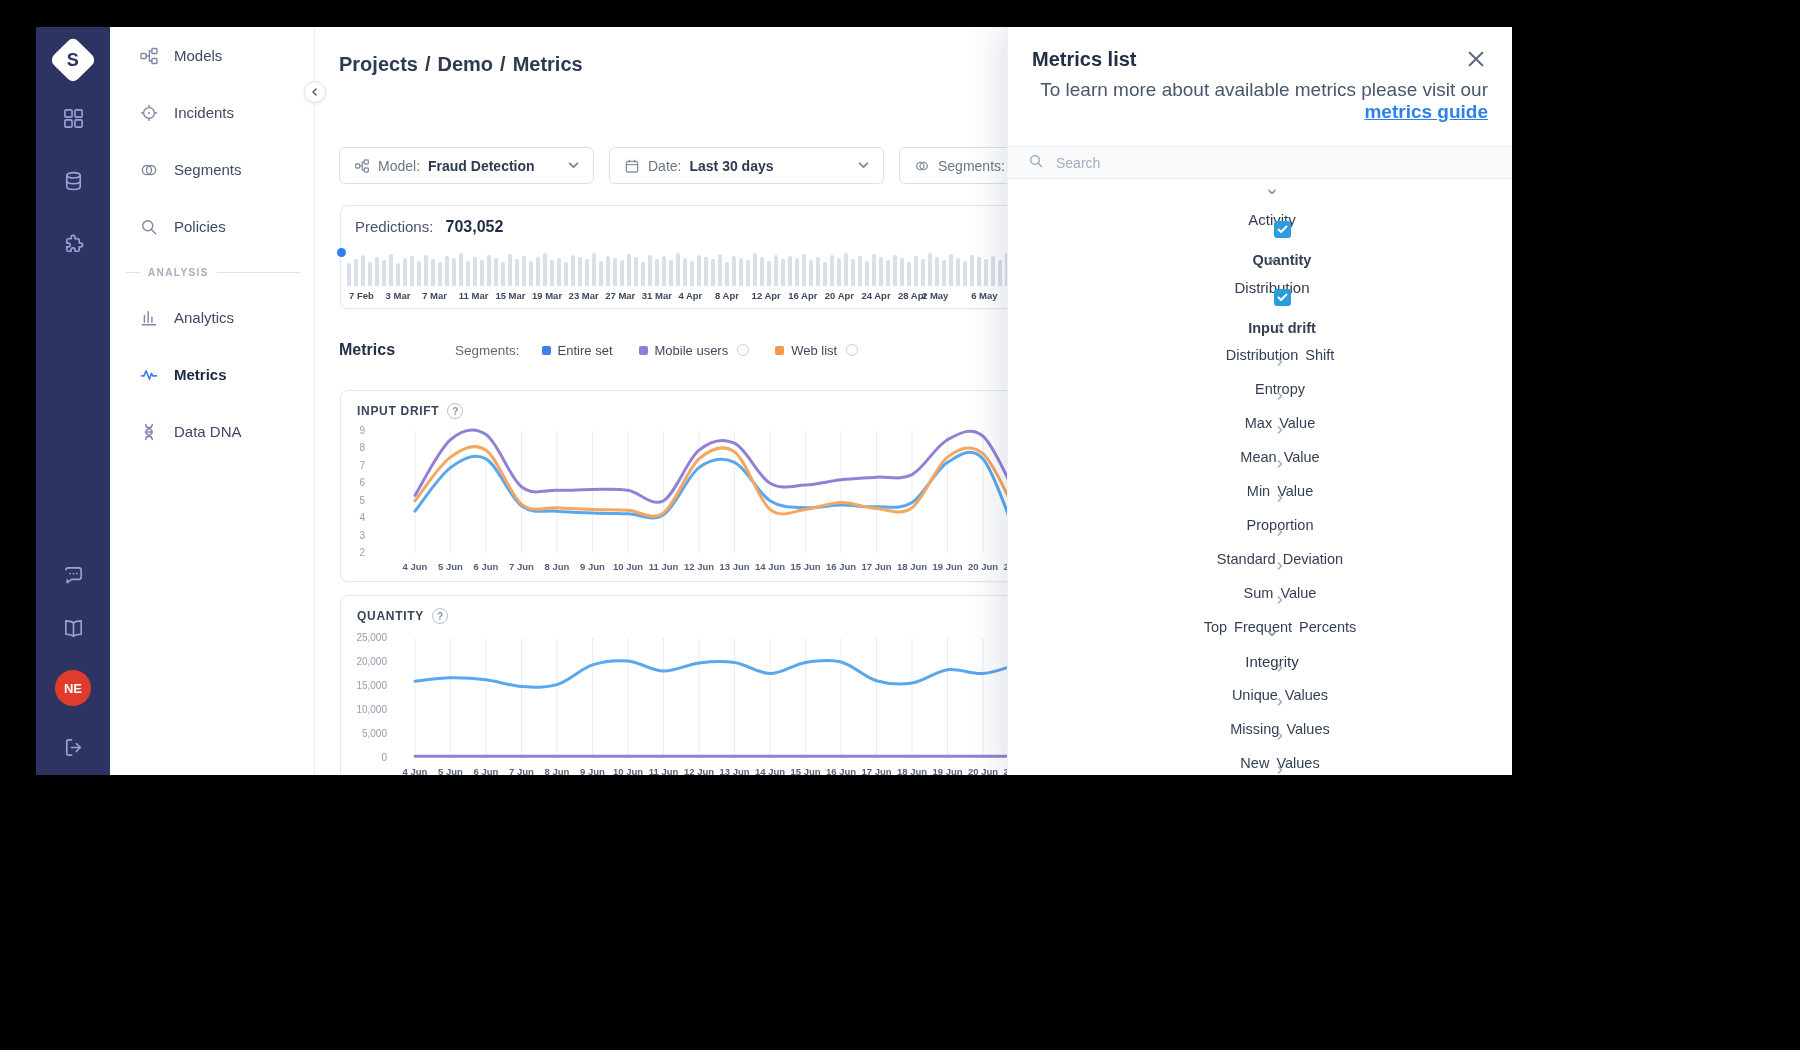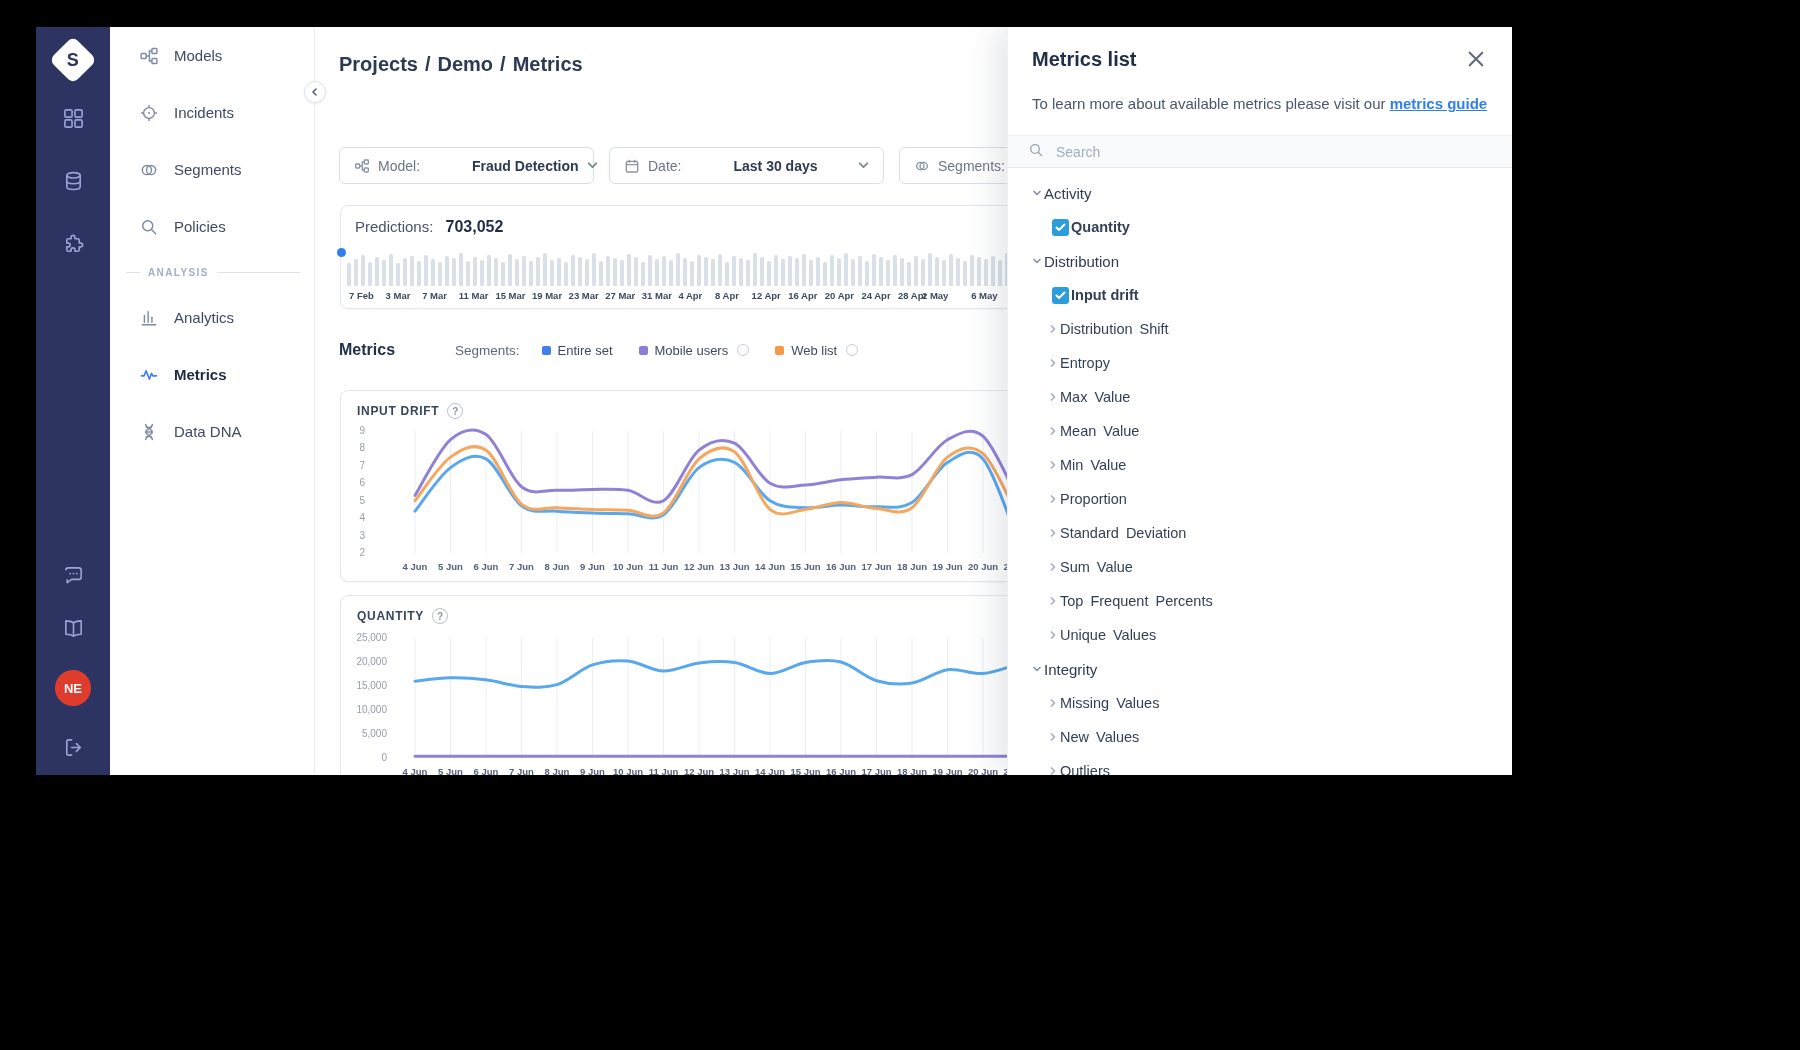--- a/index.html
+++ b/index.html
@@ -42,21 +42,21 @@
   .breadcrumb{margin:26px 0 0 24px;font-size:20px;font-weight:700;color:#2d3a52;}
   .breadcrumb .crumb{cursor:pointer;}
   .breadcrumb .sep{color:#2d3a52;margin:0 7px;font-weight:600;}
   .subtitle{margin:10px 0 0 24px;width:424px;font-size:14px;line-height:1.45;color:#5c6672;}
 
   .filters{position:absolute;left:24px;top:120px;display:flex;gap:15px;}
   .pill{display:flex;align-items:center;gap:8px;height:37px;padding:0 14px;border:1px solid #d8dfe9;
     border-radius:6px;background:#fff;cursor:pointer;white-space:nowrap;}
   .pill .p-icon{color:#8a94a6;display:grid;place-items:center;}
   .pill .p-label{font-size:14px;color:#6b7686;}
-  .pill .p-value{font-size:14px;font-weight:700;color:#2c3a52;margin-left:44px;}
+  .pill .p-value{font-size:14px;font-weight:700;color:#2c3a52;}
   .pill .p-chev{margin-left:auto;color:#7a8698;display:grid;place-items:center;}
   .pill.model{width:255px;}
   .pill.date{width:275px;}
   .pill.segs{width:260px;}
   .chip{width:48px;height:24px;border:1px solid #9cc4f5;background:#e8f2fd;border-radius:4px;}
 
   .card{position:absolute;left:25px;width:960px;background:#fff;border:1px solid #e2e8f0;
     border-radius:8px;box-shadow:0 1px 2px rgba(16,24,40,.03);}
   .pred-card{top:178px;height:104px;}
   .pred-head{position:absolute;top:12px;left:14px;font-size:15px;color:#47536a;}
@@ -86,29 +86,29 @@
   .qty-card{top:568px;height:200px;}
   .chart{position:absolute;left:6px;top:32px;}
   .chart svg text{font-family:"Liberation Sans","DejaVu Sans",sans-serif;}
 
   
   .panel{position:absolute;left:971px;top:0;width:505px;height:100%;background:#fff;z-index:6;
     border-left:1px solid #edf0f5;box-shadow:-10px 0 30px rgba(35,48,74,.12);}
   .panel-head{padding:20px 24px 0;display:flex;align-items:center;justify-content:space-between;}
   .panel-head h2{margin:0;font-size:20px;font-weight:700;color:#222f49;}
   .close-btn{background:none;border:none;padding:4px;cursor:pointer;color:#5f6b7d;display:grid;place-items:center;}
-  .panel-sub{margin:24px 24px 0;font-size:15px;color:#49566b;}
+  .panel-sub{margin:8px 24px 0;font-size:19px;color:#49566b;text-align:right;}
   .panel-sub a{color:#2f80ed;font-weight:600;text-decoration:underline;cursor:pointer;}
   .search{margin-top:23px;height:33px;display:flex;align-items:center;gap:10px;padding:0 20px;
     background:#f8fafc;border-top:1px solid #eef1f6;border-bottom:1px solid #e6eaf1;color:#9aa4b4;}
   .search input{border:none;outline:none;background:transparent;font-size:14px;color:#333f55;width:100%;
     font-family:inherit;}
   .search input::placeholder{color:#a3adbc;}
   .tree{padding-top:8px;}
-  .row{height:34px;display:flex;align-items:center;gap:2px;font-size:14.5px;color:#333f55;cursor:pointer;}
+  .row{height:34px;display:flex;align-items:center;gap:14px;font-size:14.5px;color:#333f55;cursor:pointer;flex-direction:column;}
   .row .chev{flex:0 0 auto;}
   .row.group{padding-left:24px;font-size:15px;color:#2f3b52;}
   .row.group .chev{color:#8a94a6;}
   .row.check{padding-left:44px;font-weight:600;}
   .row.leaf{padding-left:40px;}
   .row.leaf .chev{color:#a7b1c0;}
   .row.leaf .lab{word-spacing:3px;}
   .cbx{width:17px;height:17px;background:#2d9cdb;border-radius:3px;display:grid;place-items:center;flex:0 0 auto;}
 </style>
 </head>
@@ -665,31 +665,31 @@
             <polyline points="3.5,2 6.5,5 3.5,8" fill="none" stroke="currentColor" stroke-width="1.7" stroke-linecap="round" stroke-linejoin="round"></polyline>
           </svg>
           <span class="lab">Sum Value</span>
         </div>
         <div class="row leaf">
           <svg class="chev" width="10" height="10" viewBox="0 0 10 10">
             <polyline points="3.5,2 6.5,5 3.5,8" fill="none" stroke="currentColor" stroke-width="1.7" stroke-linecap="round" stroke-linejoin="round"></polyline>
           </svg>
           <span class="lab">Top Frequent Percents</span>
         </div>
+        <div class="row group">
+          <svg class="chev" width="10" height="10" viewBox="0 0 10 10">
+            <polyline points="2,3.5 5,6.5 8,3.5" fill="none" stroke="currentColor" stroke-width="1.7" stroke-linecap="round" stroke-linejoin="round"></polyline>
+          </svg>
+          <span class="lab">Integrity</span>
+        </div>
         <div class="row leaf">
           <svg class="chev" width="10" height="10" viewBox="0 0 10 10">
             <polyline points="3.5,2 6.5,5 3.5,8" fill="none" stroke="currentColor" stroke-width="1.7" stroke-linecap="round" stroke-linejoin="round"></polyline>
           </svg>
           <span class="lab">Unique Values</span>
-        </div>
-        <div class="row group">
-          <svg class="chev" width="10" height="10" viewBox="0 0 10 10">
-            <polyline points="2,3.5 5,6.5 8,3.5" fill="none" stroke="currentColor" stroke-width="1.7" stroke-linecap="round" stroke-linejoin="round"></polyline>
-          </svg>
-          <span class="lab">Integrity</span>
         </div>
         <div class="row leaf">
           <svg class="chev" width="10" height="10" viewBox="0 0 10 10">
             <polyline points="3.5,2 6.5,5 3.5,8" fill="none" stroke="currentColor" stroke-width="1.7" stroke-linecap="round" stroke-linejoin="round"></polyline>
           </svg>
           <span class="lab">Missing Values</span>
         </div>
         <div class="row leaf">
           <svg class="chev" width="10" height="10" viewBox="0 0 10 10">
             <polyline points="3.5,2 6.5,5 3.5,8" fill="none" stroke="currentColor" stroke-width="1.7" stroke-linecap="round" stroke-linejoin="round"></polyline>

